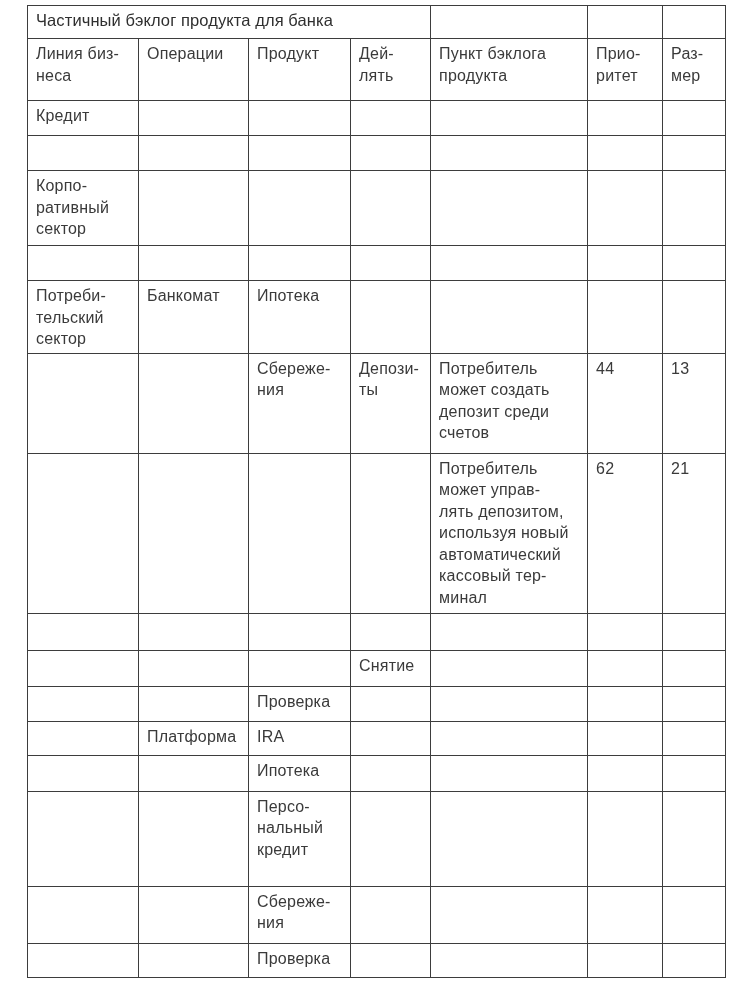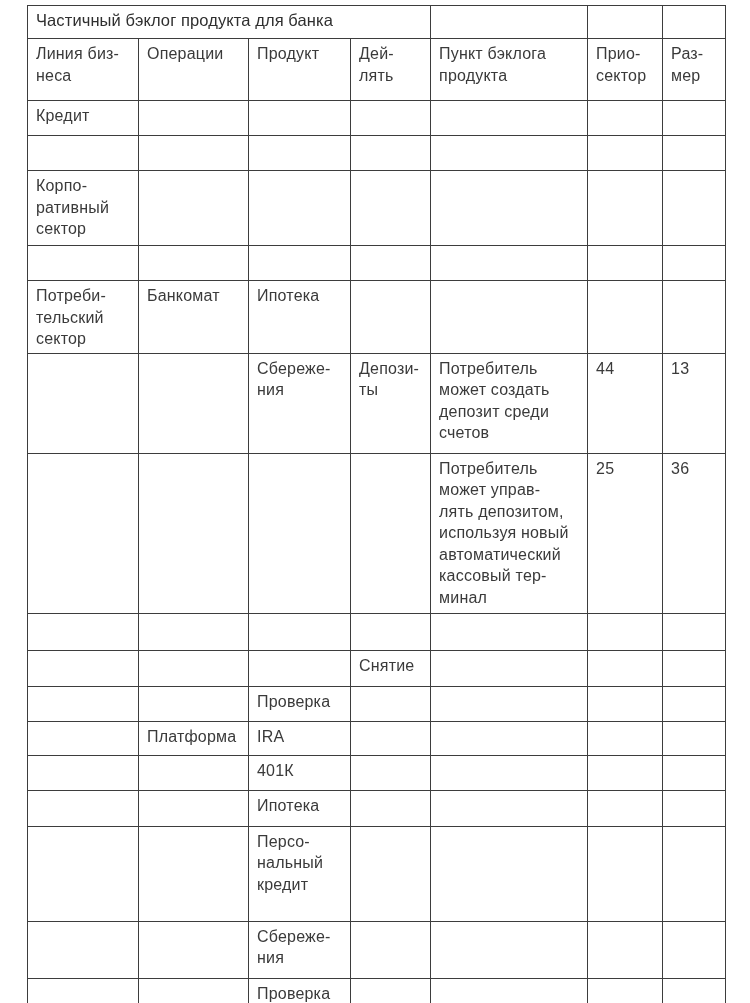--- a/index.html
+++ b/index.html
@@ -74,21 +74,21 @@
     <tr style="height:62px">
       <th>Линия биз-
 неса</th>
       <th>Операции</th>
       <th>Продукт</th>
       <th>Дей-
 лять</th>
       <th>Пункт бэклога
 продукта</th>
       <th>Прио-
-сектор</th>
+ритет</th>
       <th>Раз-
 мер</th>
     </tr>
 
     <tr style="height:35px">
       <td>Кредит</td>
       <td></td>
       <td></td>
       <td></td>
       <td></td>
@@ -160,22 +160,22 @@
       <td></td>
       <td></td>
       <td></td>
       <td>Потребитель
 может управ-
 лять депозитом,
 используя новый
 автоматический
 кассовый тер-
 минал</td>
-      <td>25</td>
-      <td>36</td>
+      <td>62</td>
+      <td>21</td>
     </tr>
 
     <tr style="height:37px">
       <td></td>
       <td></td>
       <td></td>
       <td></td>
       <td></td>
       <td></td>
       <td></td>
@@ -204,29 +204,20 @@
     <tr style="height:34px">
       <td></td>
       <td>Платформа</td>
       <td>IRA</td>
       <td></td>
       <td></td>
       <td></td>
       <td></td>
     </tr>
 
-    <tr style="height:35px">
-      <td></td>
-      <td></td>
-      <td>401К</td>
-      <td></td>
-      <td></td>
-      <td></td>
-      <td></td>
-    </tr>
 
     <tr style="height:36px">
       <td></td>
       <td></td>
       <td>Ипотека</td>
       <td></td>
       <td></td>
       <td></td>
       <td></td>
     </tr>

